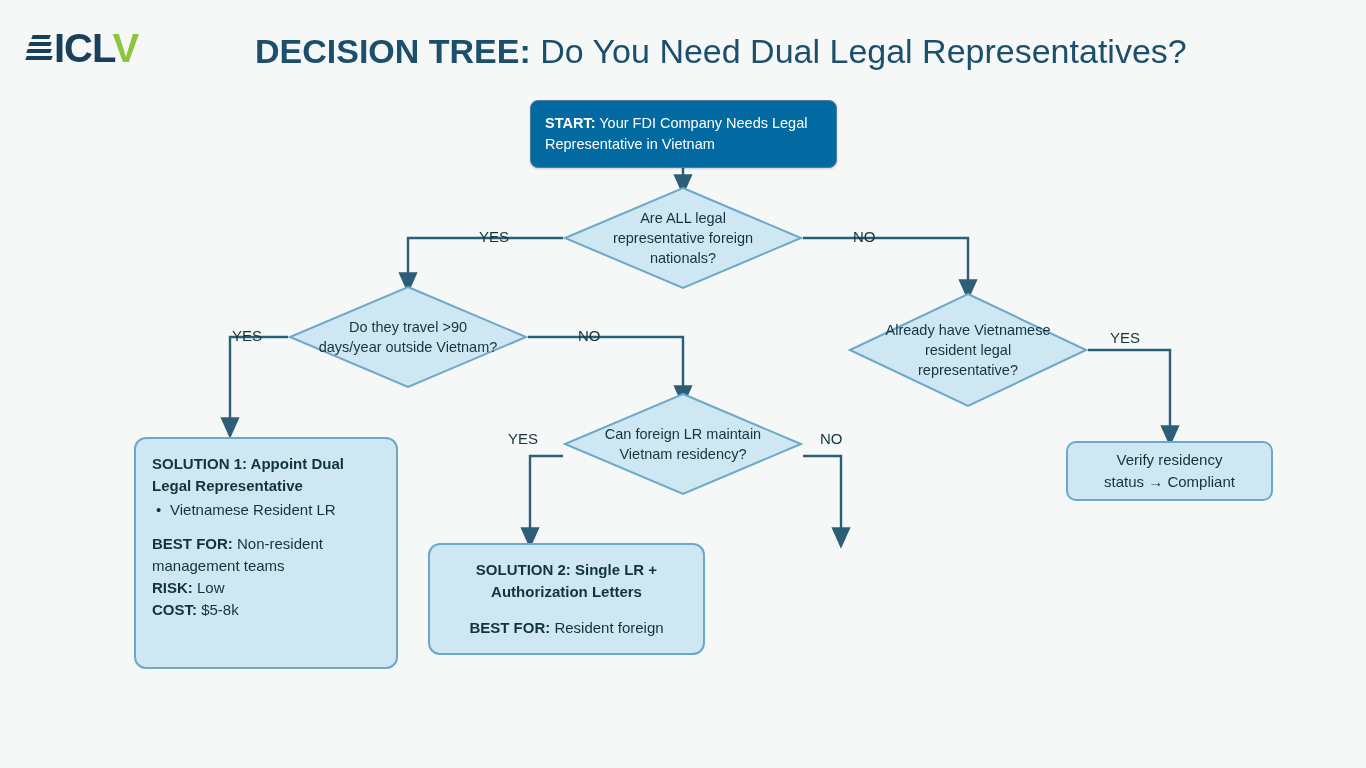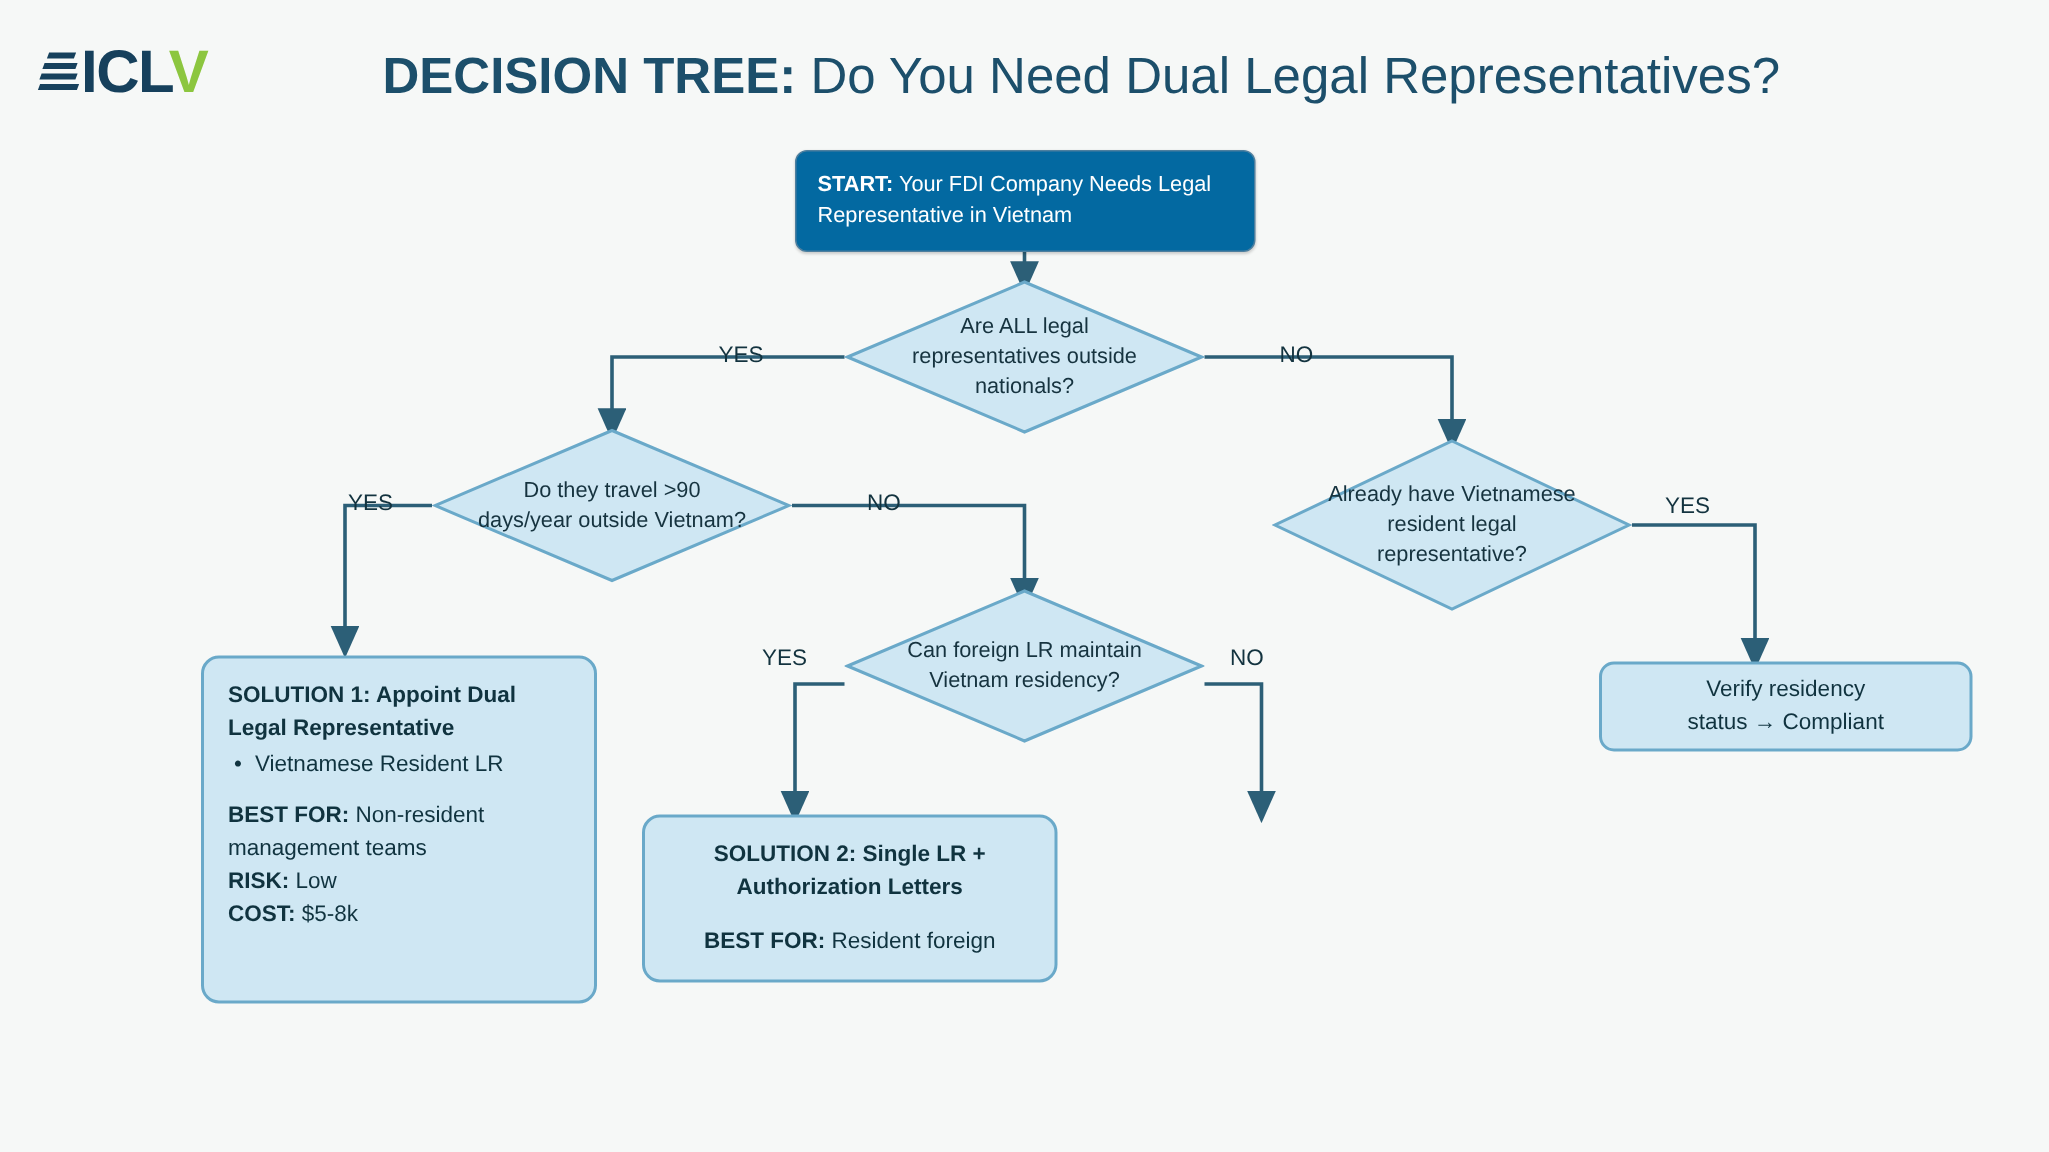--- a/index.html
+++ b/index.html
@@ -211,21 +211,21 @@
   </svg>
 
   <div class="node start-box" style="left:530px; top:100px; width:307px;">
     <b>START:</b><span> Your FDI Company Needs Legal Representative in Vietnam</span>
   </div>
 
   <div class="diamond-wrap" style="left:563px; top:186px; width:240px; height:104px;">
     <svg width="240" height="104">
       <polygon points="120,2 238,52 120,102 2,52" fill="#cfe7f3" stroke="#6aa9c9" stroke-width="2"></polygon>
     </svg>
-    <div class="diamond-text">Are ALL legal representatives outside nationals?</div>
+    <div class="diamond-text">Are ALL legal representative foreign nationals?</div>
   </div>
 
   <div class="diamond-wrap" style="left:288px; top:285px; width:240px; height:104px;">
     <svg width="240" height="104">
       <polygon points="120,2 238,52 120,102 2,52" fill="#cfe7f3" stroke="#6aa9c9" stroke-width="2"></polygon>
     </svg>
     <div class="diamond-text">Do they travel &gt;90 days/year outside Vietnam?</div>
   </div>
 
   <div class="diamond-wrap" style="left:848px; top:292px; width:240px; height:116px;">
@@ -261,19 +261,19 @@
     <div><b>COST:</b><span> $5-8k</span></div>
   </div>
 
   <div class="node solution-box" style="left:392px; top:543px; width:277px; height:112px; text-align:center; display:flex; flex-direction:column; justify-content:center;">
     <div class="hdr">SOLUTION 2: Single LR + Authorization Letters</div>
     <div style="height:14px;"></div>
     <div><b>BEST FOR:</b><span> Resident foreign</span></div>
   </div>
 
 
-  <div class="node verify-box" style="left:1066px; top:441px; width:249px; height:60px;">
+  <div class="node verify-box" style="left:1066px; top:441px; width:207px; height:60px;">
     <div>
       <div>Verify residency</div>
       <div>status → Compliant</div>
     </div>
   </div>
 </div>
 
 </body></html>

